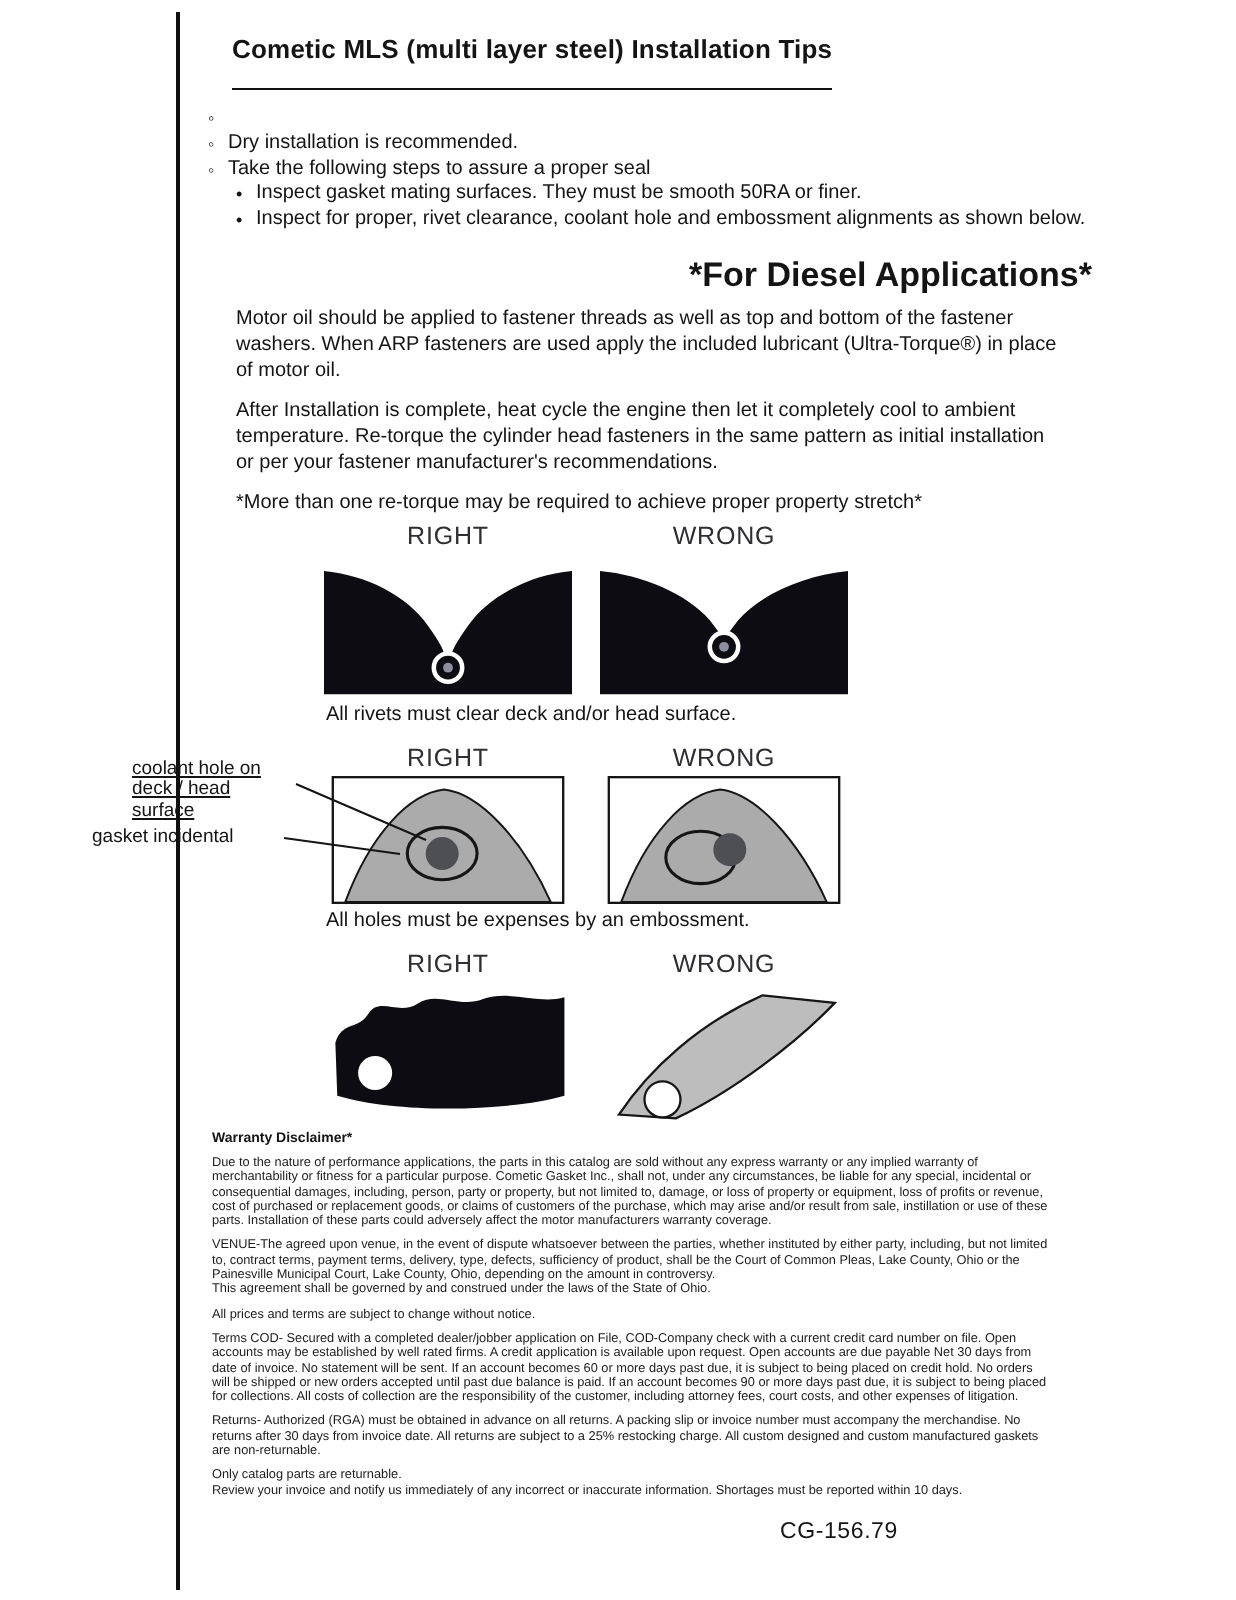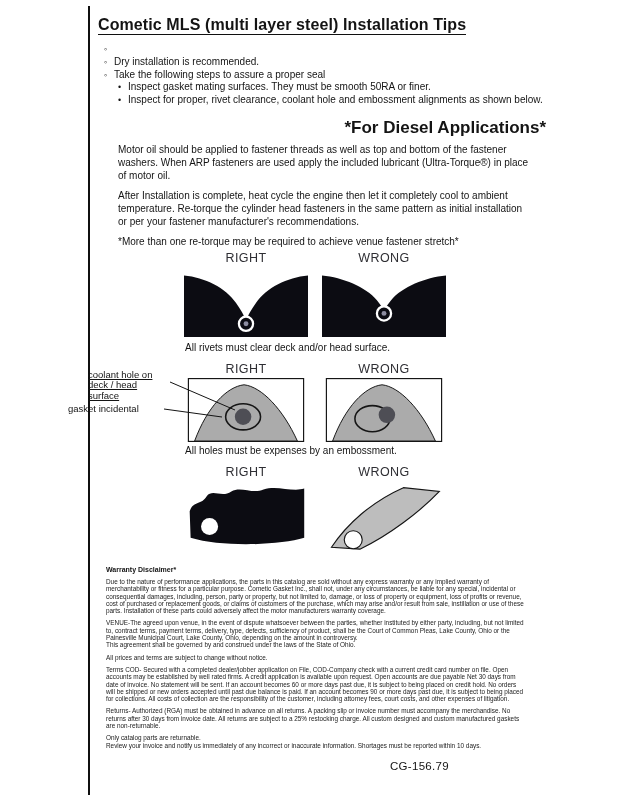--- a/index.html
+++ b/index.html
@@ -5,35 +5,35 @@
   html,body{margin:0;padding:0;}
   body{
     width:618px;height:800px;background:#ffffff;position:relative;overflow:hidden;
     font-family:"Liberation Sans", sans-serif;color:#141414;
     -webkit-font-smoothing:antialiased;
   }
   .page-edge{position:absolute;left:88px;top:6px;width:2px;height:789px;background:#101010;}
   .content{position:absolute;left:98px;top:16px;width:452px;}
 
   .title{
-    display:inline-block;font-size:16px;font-weight:bold;margin:0 0 8px 0;
-    padding-bottom:0;border-bottom:1.7px solid #101010;letter-spacing:.1px;
+    display:inline-block;font-size:13px;font-weight:bold;margin:0 0 8px 18px;
+    padding-bottom:12px;border-bottom:1.7px solid #101010;letter-spacing:.1px;
   }
 
   .tips{margin-left:6px;}
   .tip{display:flex;font-size:10px;line-height:12.8px;}
   .tip .mk{width:10px;flex:0 0 10px;font-size:9px;}
   .subtips{margin-left:14px;}
 
   .diesel{margin-left:20px;width:428px;}
   .h2{font-size:17px;font-weight:bold;margin:11px 0 5px 0;text-align:right;}
   .para{font-size:10px;line-height:13px;margin:0 14px 7px 0;}
   .note{margin-bottom:3px;}
 
-  .diag{margin-left:86px;width:266px;position:relative;}
+  .diag{margin-left:64px;width:266px;position:relative;}
   .diag:first-of-type{margin-top:3px;}
   .dh{display:flex;gap:14px;font-size:12.5px;color:#2e2e33;margin-bottom:2px;letter-spacing:.4px;}
   .dh span{width:124px;text-align:center;}
   .di{display:flex;gap:14px;}
   .di svg{display:block;background:#fff;}
   .cap{font-size:10px;margin:3px 0 8px 1px;line-height:12px;}
   .cap.two{width:232px;}
 
   .ann{position:absolute;font-size:9.5px;line-height:10.5px;color:#141414;}
   .ann1{left:-96px;top:8px;width:82px;text-decoration:underline;}
@@ -77,21 +77,21 @@
         <span class="mk">•</span>
         <span>Inspect for proper, rivet clearance, coolant hole and embossment alignments as shown below.</span>
       </div>
     </div>
   </div>
 
   <div class="diesel">
     <div class="h2">*For Diesel Applications*</div>
     <p class="para">Motor oil should be applied to fastener threads as well as top and bottom of the fastener washers. When ARP fasteners are used apply the included lubricant (Ultra-Torque®) in place of motor oil.</p>
     <p class="para">After Installation is complete, heat cycle the engine then let it completely cool to ambient temperature. Re-torque the cylinder head fasteners in the same pattern as initial installation or per your fastener manufacturer's recommendations.</p>
-    <p class="para note">*More than one re-torque may be required to achieve venue fastener stretch*</p>
+    <p class="para note">*More than one re-torque may be required to achieve proper property stretch*</p>
   </div>
 
   
   <section class="diag">
     <div class="dh">
       <span>RIGHT</span>
       <span>WRONG</span>
     </div>
     <div class="di">
       <svg width="124" height="72" viewBox="0 0 131 72">

